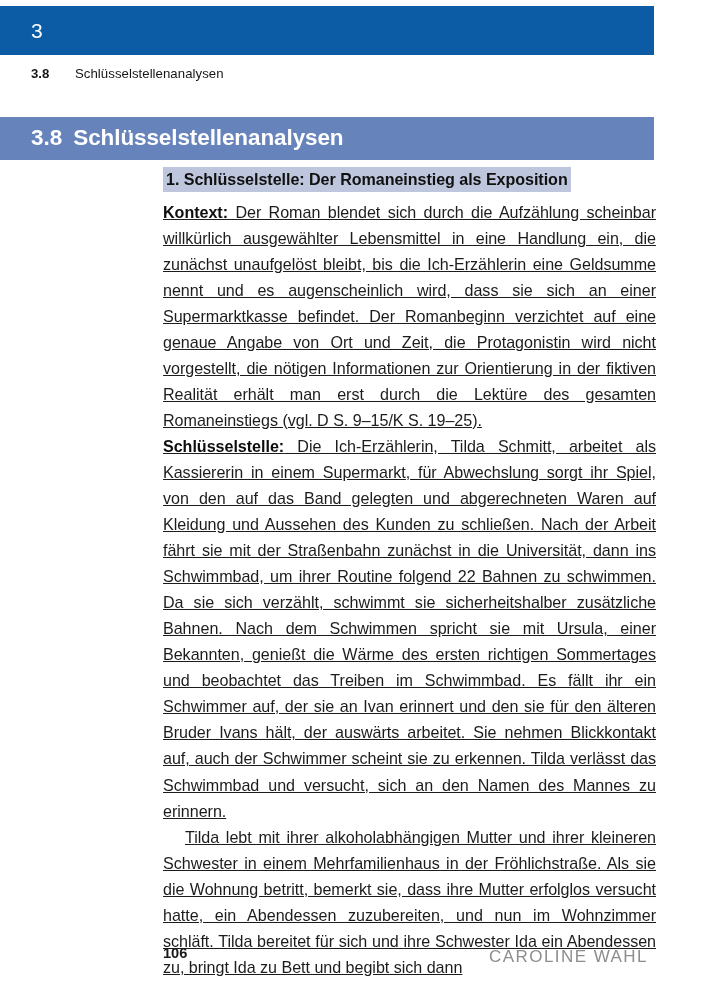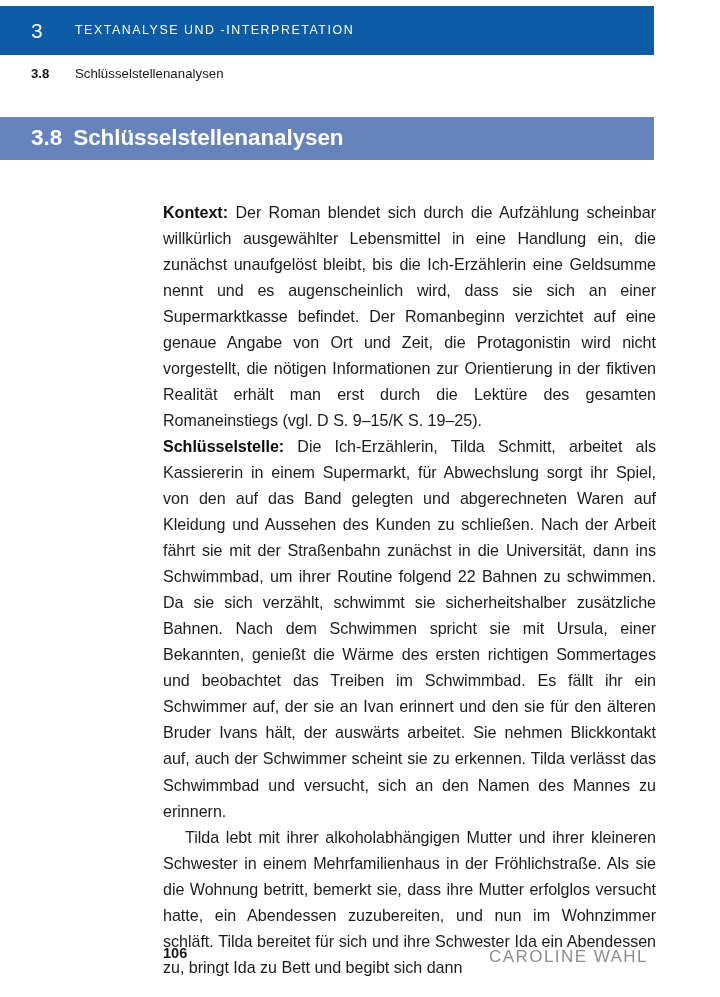--- a/index.html
+++ b/index.html
@@ -141,20 +141,21 @@
   .body-par {
     margin: 0;
     font-size: 16.1px;
     line-height: 26.05px;
     color: #1c1c1c;
     text-align: justify;
     text-justify: inter-word;
     letter-spacing: -0.03px;
     -webkit-hyphens: none;
     hyphens: none;
+    text-decoration: underline;
   }
 
   .body-par.indent {
     text-indent: 22px;
   }
 
   .body-par .lead {
     font-weight: 700;
     color: #0d0d0d;
   }
@@ -191,37 +192,36 @@
     white-space: nowrap;
   }
 </style>
 </head>
 <body>
 
 <div class="page">
 
   <div class="running-head">
     <span class="chapter-number">3</span>
-    <span class="chapter-title">Textanalyse und -Interpretation</span>
   </div>
 
   <div class="breadcrumb">
     <span class="crumb-number">3.8</span>
     <span class="crumb-title">Schlüsselstellenanalysen</span>
   </div>
 
   <div class="section-band">
     <span class="section-number">3.8</span>
     <span class="section-title">Schlüsselstellenanalysen</span>
   </div>
 
   <div class="text-column">
 
     <p class="subtitle">
-      <br>
+      <span class="hl">1. Schlüsselstelle: Der Romaneinstieg als Exposition</span><br>
     </p>
 
     <p class="body-par">
       <span class="lead">Kontext:</span><span> Der Roman blendet sich durch die Aufzählung scheinbar willkürlich ausgewählter Lebensmittel in eine Handlung ein, die zunächst unaufgelöst bleibt, bis die Ich-Erzählerin eine Geldsumme nennt und es augenscheinlich wird, dass sie sich an einer Supermarktkasse befindet. Der Romanbeginn verzichtet auf eine genaue Angabe von Ort und Zeit, die Protagonistin wird nicht vorgestellt, die nötigen Informationen zur Orientierung in der fiktiven Realität erhält man erst durch die Lektüre des gesamten Romaneinstiegs (vgl. D S. 9–15/K S. 19–25).</span>
     </p>
 
     <p class="body-par">
       <span class="lead">Schlüsselstelle:</span><span> Die Ich-Erzählerin, Tilda Schmitt, arbeitet als Kassiererin in einem Supermarkt, für Abwechslung sorgt ihr Spiel, von den auf das Band gelegten und abgerechneten Waren auf Kleidung und Aussehen des Kunden zu schließen. Nach der Arbeit fährt sie mit der Straßenbahn zunächst in die Universität, dann ins Schwimmbad, um ihrer Routine folgend 22 Bahnen zu schwimmen. Da sie sich verzählt, schwimmt sie sicherheitshalber zusätzliche Bahnen. Nach dem Schwimmen spricht sie mit Ursula, einer Bekannten, genießt die Wärme des ersten richtigen Sommertages und beobachtet das Treiben im Schwimmbad. Es fällt ihr ein Schwimmer auf, der sie an Ivan erinnert und den sie für den älteren Bruder Ivans hält, der auswärts arbeitet. Sie nehmen Blickkontakt auf, auch der Schwimmer scheint sie zu erkennen. Tilda verlässt das Schwimmbad und versucht, sich an den Namen des Mannes zu erinnern.</span>
     </p>
 

